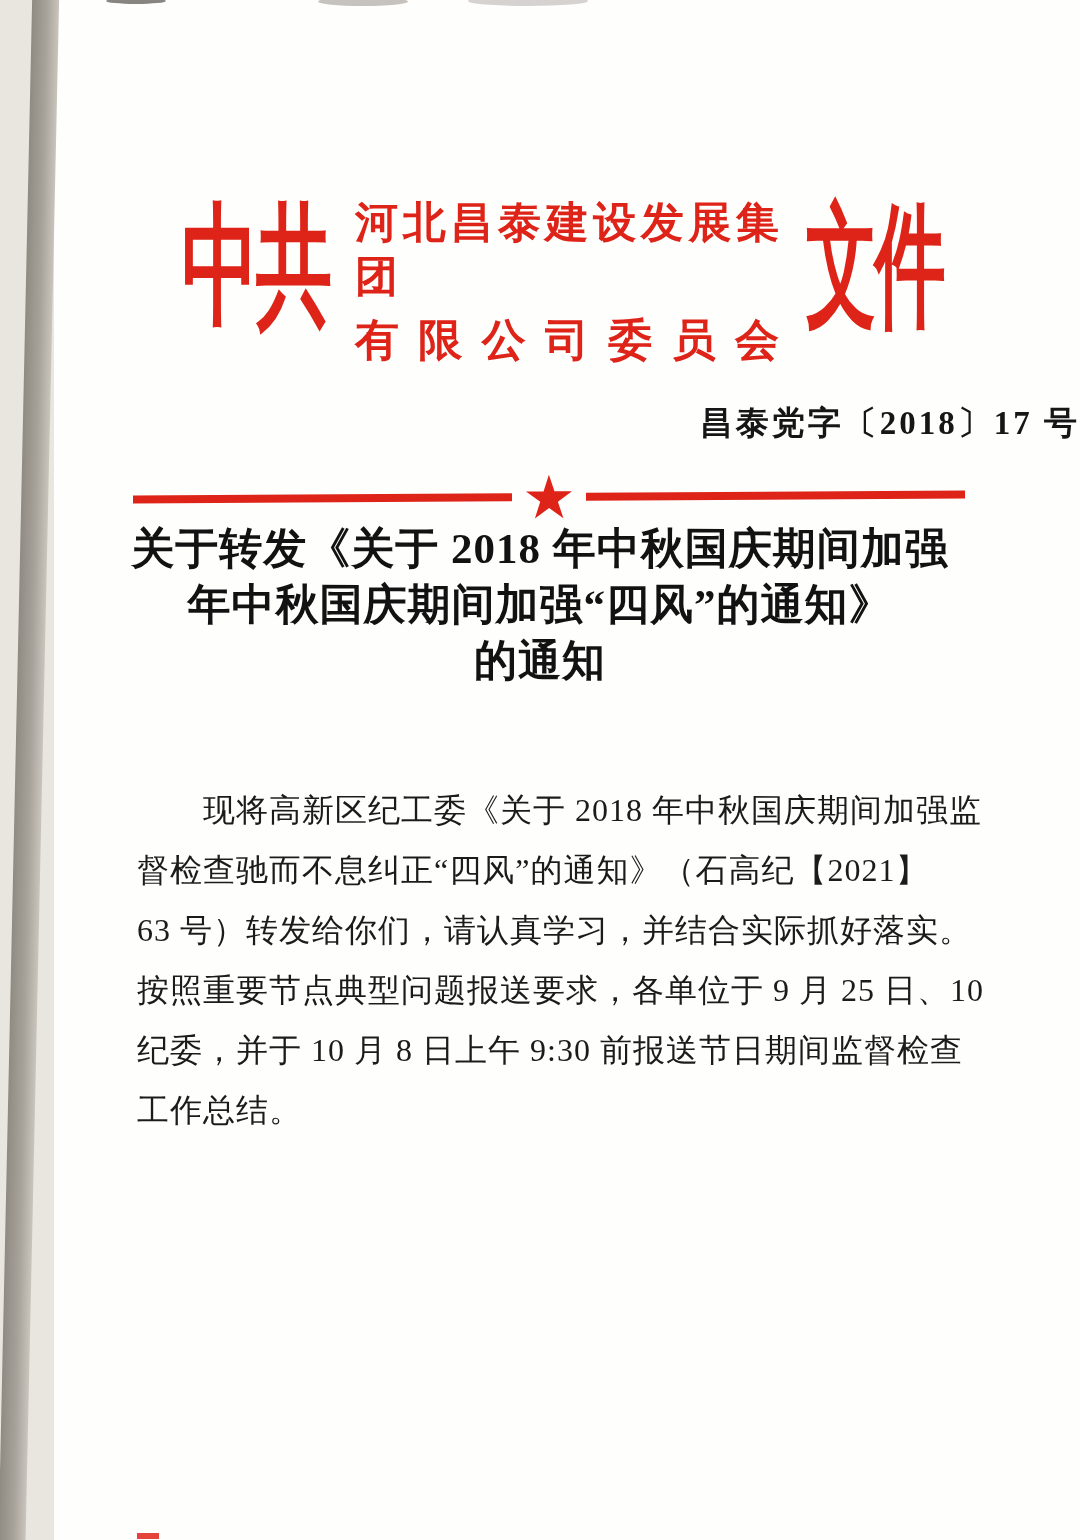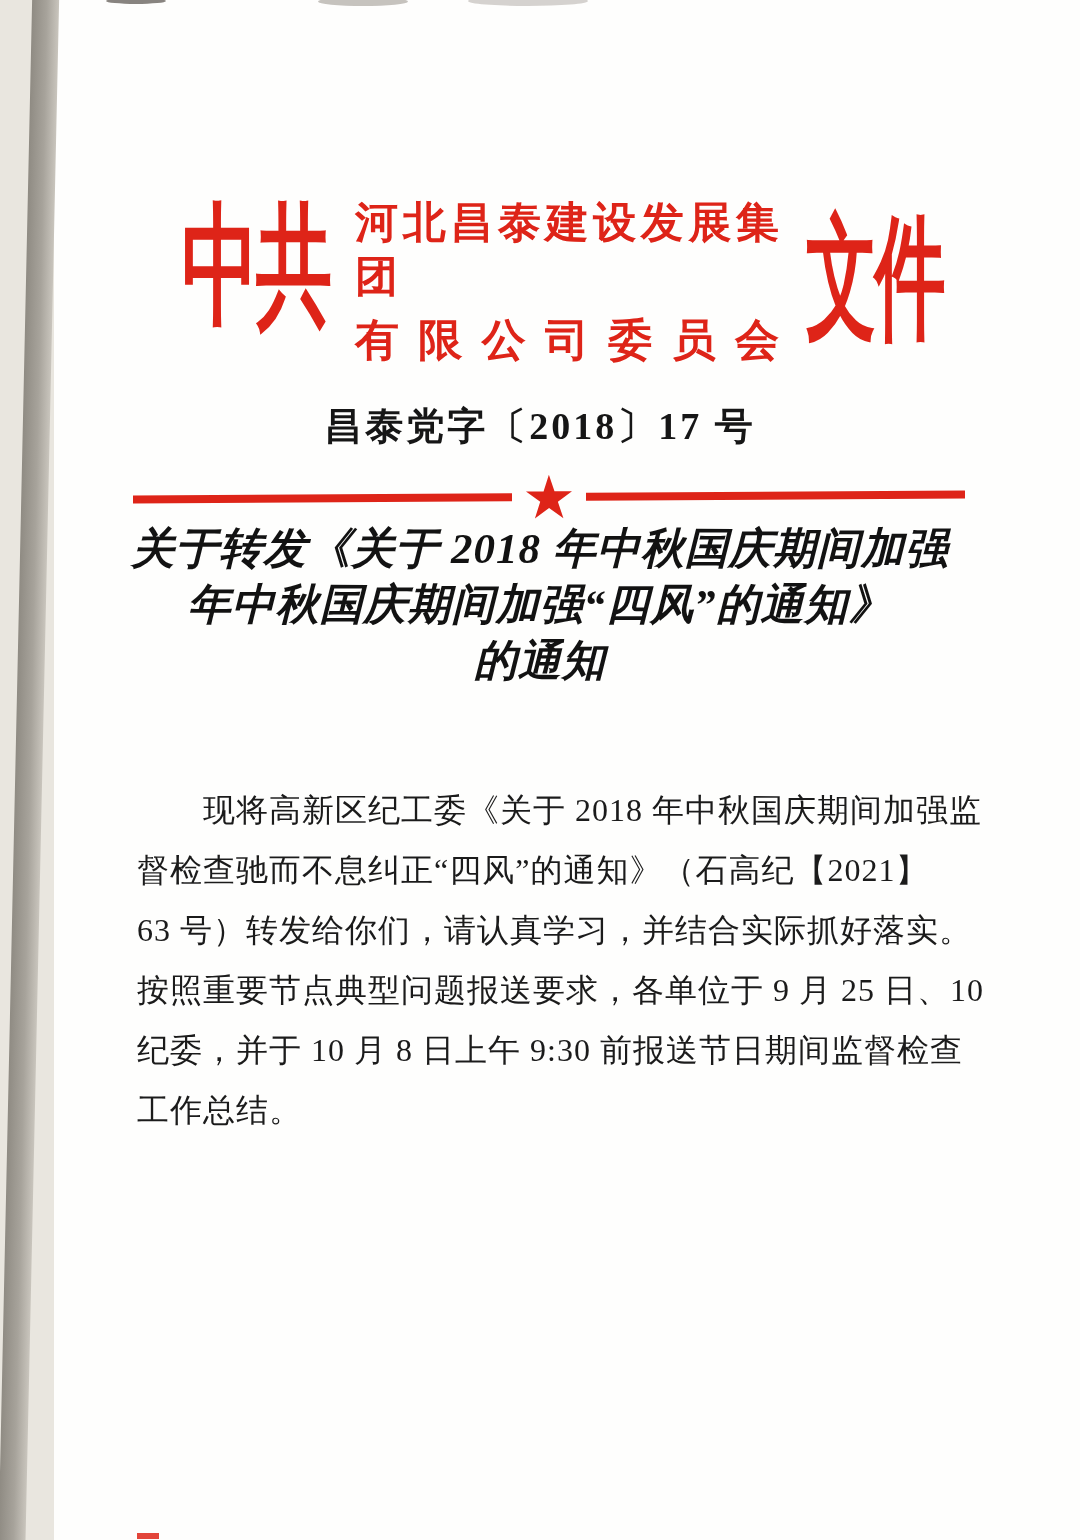--- a/index.html
+++ b/index.html
@@ -25,45 +25,45 @@
   
   .header { position:absolute; left:182px; top:196px; height:144px; display:flex; align-items:flex-start; color:var(--red);gap:13px; }
   .hdr-big { height:140px; overflow:visible; }
   .hdr-big span {
     display:inline-block; font-weight:bold; white-space:nowrap;
     font-size:136px; line-height:140px; letter-spacing:-4px;
     transform-origin:left center;
   }
   .hdr-cc { width:150px; }
   .hdr-cc span { transform:scale(0.56,0.97); }
-  .hdr-wj { width:136px; margin-left:14px;margin-top:12px; }
+  .hdr-wj { width:136px; margin-left:14px; }
   .hdr-wj span { transform:scale(0.52,0.99); }
   .hdr-mid { width:424px; margin-left:10px; }
   .hdr-mid .l1 { font-size:43px; font-weight:bold; line-height:54px; text-align:justify; text-align-last:justify; }
   .hdr-mid .l2 { font-size:44px; font-weight:bold; line-height:54px; margin-top:10px; text-align:justify; text-align-last:justify; }
 
   
   .doc-number {
     position:absolute; top:401px; left:0; width:100%;
-    text-align:center; font-size:38px; font-weight:600;
+    text-align:right; font-size:33px; font-weight:600;
     letter-spacing:3px; color:#161616;
   }
 
   
   .divider {
     position:absolute; left:133px; top:466px; width:832px; height:62px;
     display:flex; align-items:center; transform:rotate(-0.35deg);
   }
   .dline { flex:1; height:8px; background:var(--red); }
   .star  { font-size:60px; line-height:60px; color:var(--red); margin:0 10px;
            font-family:"DejaVu Sans",sans-serif; }
 
   
   .title { position:absolute; top:521px; left:0; width:100%; text-align:center; color:#121212; }
-  .title-line { font-size:43px; font-weight:bold; line-height:56px; letter-spacing:1px;font-style:italic; }
+  .title-line { font-size:43px; font-weight:bold; line-height:56px; letter-spacing:1px; }
 
   
   .body { position:absolute; top:780px; left:137px; width:830px; color:var(--ink); }
   .body-line { font-size:32px; line-height:60px; height:60px; letter-spacing:1px; white-space:nowrap; }
 </style>
 </head>
 <body>
 
 <div class="page">
 

